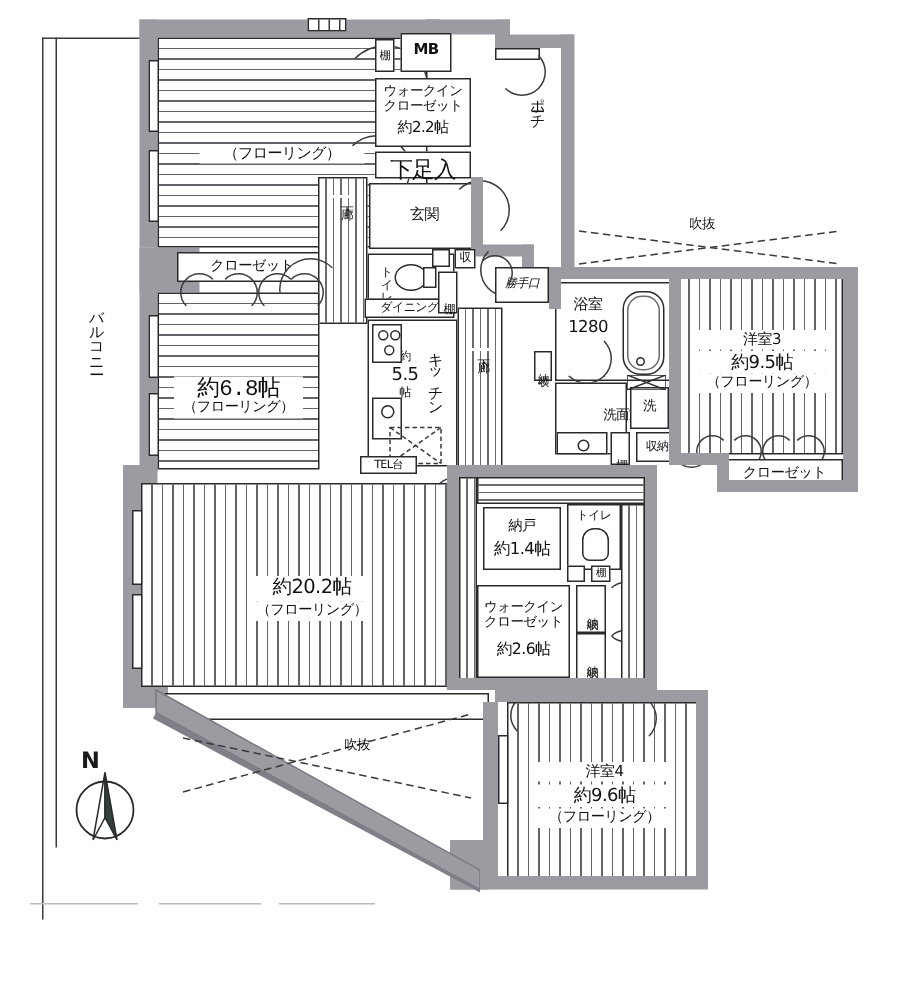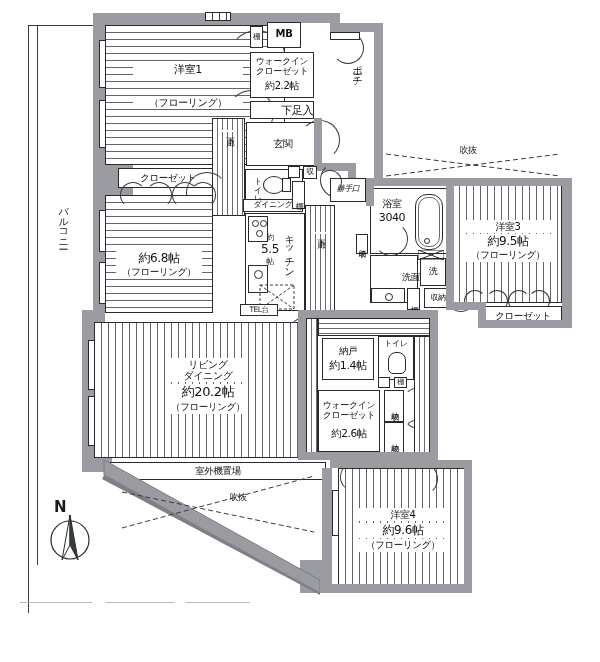--- a/index.html
+++ b/index.html
@@ -74,21 +74,20 @@
   <div class="wall" style="left:330px;top:23px;width:52px;height:9px;"></div>
   <div class="wall" style="left:374px;top:23px;width:9px;height:160px;"></div>
 
   <div class="wall" style="left:93px;top:165px;width:40px;height:30px;"></div>
   <div class="wall" style="left:93px;top:165px;width:12px;height:150px;"></div>
   <div class="wall" style="left:82px;top:310px;width:23px;height:12px;"></div>
   <div class="wall" style="left:82px;top:310px;width:12px;height:160px;"></div>
   <div class="wall" style="left:82px;top:458px;width:30px;height:14px;"></div>
 
   <div class="room floor-h" style="left:105px;top:25px;width:180px;height:140px;"></div>
-  <div class="lbl b" style="left:133px;top:62px;width:110px;font-size:11px;padding:2px 0;">洋室1</div>
   <div class="lbl b" style="left:133px;top:96px;width:110px;font-size:10px;padding:1px 0;">（フローリング）</div>
 
   <div class="plain" style="left:205px;top:12px;width:26px;height:9px;background:#ffffff;"></div>
   <div class="thinline" style="left:212px;top:13px;width:1px;height:7px;"></div>
   <div class="thinline" style="left:219px;top:13px;width:1px;height:7px;"></div>
   <div class="thinline" style="left:226px;top:13px;width:1px;height:7px;"></div>
 
   <div class="plain" style="left:99px;top:40px;width:7px;height:48px;"></div>
   <div class="plain" style="left:99px;top:100px;width:7px;height:48px;"></div>
 
@@ -101,21 +100,21 @@
   <div class="cap" style="left:250px;top:26px;width:13px;height:22px;font-size:7.5px;">棚</div>
   <div class="plain" style="left:267px;top:22px;width:34px;height:26px;"></div>
   <div class="lbl" style="left:268px;top:28px;width:32px;font-size:10px;font-weight:bold;">MB</div>
 
   <div class="plain" style="left:250px;top:52px;width:64px;height:46px;"></div>
   <div class="lbl" style="left:251px;top:56px;width:62px;font-size:9px;">ウォークイン
 クローゼット</div>
   <div class="lbl" style="left:251px;top:80px;width:62px;font-size:10px;text-align:center;">約2.2帖</div>
 
   <div class="plain" style="left:250px;top:101px;width:64px;height:18px;"></div>
-  <div class="lbl" style="left:251px;top:105px;width:62px;font-size:11px;text-align:right;">下足入</div>
+  <div class="lbl" style="left:251px;top:105px;width:62px;font-size:15px;">下足入</div>
 
   <div class="plain" style="left:246px;top:122px;width:74px;height:44px;background:#ffffff;"></div>
   <div class="lbl" style="left:247px;top:138px;width:72px;font-size:10px;">玄関</div>
   <div class="swing tr" style="left:300px;top:120px;width:40px;height:40px;"></div>
 
   <div class="lbl vtext" style="left:348px;top:58px;width:14px;font-size:10px;">ポーチ</div>
   <div class="plain" style="left:330px;top:32px;width:30px;height:8px;"></div>
   <div class="swing br" style="left:332px;top:32px;width:32px;height:32px;"></div>
 
   <div class="wall" style="left:314px;top:118px;width:8px;height:52px;"></div>
@@ -136,21 +135,21 @@
   <div class="cap" style="left:288px;top:166px;width:12px;height:12px;font-size:7px;"></div>
   <div class="cap" style="left:303px;top:166px;width:14px;height:13px;font-size:8px;">収</div>
 
   <div class="plain" style="left:243px;top:199px;width:60px;height:13px;"></div>
   <div class="lbl" style="left:244px;top:201px;width:58px;font-size:8px;">ダイニング</div>
 
   <div class="cap v" style="left:292px;top:181px;width:13px;height:28px;font-size:8px;">棚</div>
 
   <div class="room floor-h" style="left:105px;top:195px;width:108px;height:118px;"></div>
   <div class="lbl b" style="left:116px;top:237px;width:86px;font-size:10px;padding:1px 0;margin-top:21px;">洋室2</div>
-  <div class="lbl b" style="left:116px;top:251px;width:86px;font-size:12px;padding:1px 0;">約6.8帖</div>
+  <div class="lbl b" style="left:116px;top:251px;width:86px;font-size:15px;padding:1px 0;font-family:Liberation Mono, monospace;">約6.8帖</div>
   <div class="lbl b" style="left:116px;top:266px;width:86px;font-size:9.5px;padding:1px 0;">（フローリング）</div>
   <div class="plain" style="left:99px;top:210px;width:7px;height:42px;"></div>
   <div class="plain" style="left:99px;top:262px;width:7px;height:42px;"></div>
 
   <div class="swing tl" style="left:120px;top:182px;width:26px;height:26px;"></div>
   <div class="swing tr" style="left:146px;top:182px;width:26px;height:26px;"></div>
   <div class="swing tl" style="left:172px;top:182px;width:26px;height:26px;"></div>
   <div class="swing tr" style="left:190px;top:182px;width:26px;height:26px;"></div>
 
   <div class="plain" style="left:245px;top:213px;width:60px;height:98px;"></div>
@@ -179,21 +178,21 @@
 
   <div class="room floor-v-tight" style="left:305px;top:205px;width:30px;height:112px;"></div>
   <div class="lbl vtext b" style="left:313px;top:232px;width:13px;font-size:8.5px;padding:1px 0;">廊下</div>
 
   <div class="plain" style="left:330px;top:178px;width:36px;height:24px;"></div>
   <div class="lbl" style="left:331px;top:185px;width:34px;font-size:8px;font-style:italic;">勝手口</div>
   <div class="swing tr" style="left:318px;top:170px;width:24px;height:24px;"></div>
 
   <div class="plain" style="left:370px;top:188px;width:78px;height:66px;"></div>
   <div class="lbl" style="left:372px;top:198px;width:40px;font-size:10px;">浴室</div>
-  <div class="lbl" style="left:372px;top:212px;width:40px;font-size:11px;">3040</div>
+  <div class="lbl" style="left:372px;top:212px;width:40px;font-size:11px;">1280</div>
 
   <div style="position:absolute;left:415px;top:194px;width:26px;height:54px;border:1px solid #2a2a2a;border-radius:12px;background:#fff;"></div>
   <div style="position:absolute;left:418px;top:197px;width:20px;height:48px;border:1px solid #6a6a70;border-radius:10px;"></div>
   <div style="position:absolute;left:424px;top:238px;width:4px;height:4px;border:1px solid #2a2a2a;border-radius:50%;"></div>
   <div class="swing br" style="left:374px;top:222px;width:34px;height:34px;"></div>
 
   <div class="plain" style="left:370px;top:255px;width:48px;height:48px;"></div>
   <div class="lbl" style="left:392px;top:272px;width:46px;font-size:9px;">洗面室</div>
   <div class="plain" style="left:371px;top:288px;width:34px;height:15px;"></div>
   <div style="position:absolute;left:385px;top:293px;width:6px;height:6px;border:1px solid #2a2a2a;border-radius:50%;"></div>
@@ -229,30 +228,27 @@
   <div class="wall" style="left:446px;top:178px;width:126px;height:8px;"></div>
   <div class="wall" style="left:562px;top:178px;width:10px;height:150px;"></div>
   <div class="wall" style="left:446px;top:178px;width:8px;height:128px;"></div>
   <div class="wall" style="left:446px;top:302px;width:40px;height:8px;"></div>
   <div class="wall" style="left:478px;top:320px;width:94px;height:8px;"></div>
   <div class="wall" style="left:478px;top:302px;width:8px;height:24px;"></div>
   <div class="wall" style="left:366px;top:178px;width:84px;height:8px;"></div>
   <div class="wall" style="left:366px;top:178px;width:8px;height:28px;"></div>
 
   <div class="room floor-v" style="left:94px;top:322px;width:222px;height:136px;"></div>
-  <div class="lbl b" style="left:168px;top:358px;width:80px;font-size:10px;padding:1px 0;">リビング
-ダイニング</div>
   <div class="lbl b" style="left:168px;top:384px;width:80px;font-size:13px;padding:1px 0;">約20.2帖</div>
   <div class="lbl b" style="left:168px;top:401px;width:80px;font-size:9.5px;padding:1px 0;">（フローリング）</div>
   <div class="plain" style="left:88px;top:340px;width:7px;height:50px;"></div>
   <div class="plain" style="left:88px;top:396px;width:7px;height:50px;"></div>
   <div class="swing tr" style="left:288px;top:318px;width:30px;height:30px;"></div>
 
   <div class="plain" style="left:110px;top:462px;width:216px;height:18px;"></div>
-  <div class="lbl" style="left:112px;top:466px;width:212px;font-size:9.5px;">室外機置場</div>
 
   <div class="plain" style="left:322px;top:338px;width:52px;height:42px;"></div>
   <div class="lbl" style="left:323px;top:346px;width:50px;font-size:9.5px;">納戸</div>
   <div class="lbl" style="left:323px;top:360px;width:50px;font-size:11px;">約1.4帖</div>
 
   <div class="plain" style="left:378px;top:336px;width:36px;height:44px;"></div>
   <div class="lbl" style="left:379px;top:340px;width:34px;font-size:8px;">トイレ</div>
   <div style="position:absolute;left:388px;top:352px;width:16px;height:20px;border:1px solid #2a2a2a;border-radius:8px 8px 5px 5px;background:#fff;"></div>
   <div class="cap" style="left:378px;top:377px;width:12px;height:11px;font-size:6.5px;"></div>
   <div class="cap" style="left:394px;top:377px;width:13px;height:11px;font-size:7px;">棚</div>

